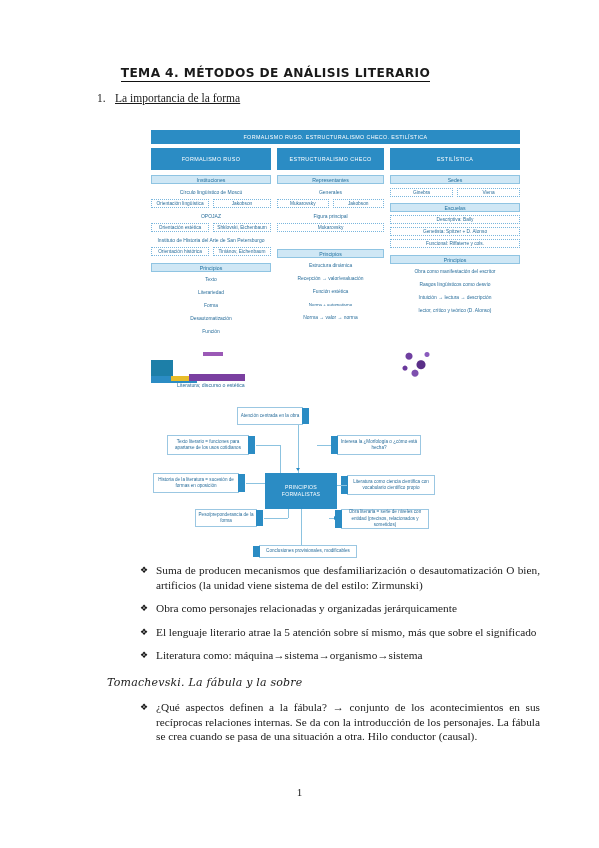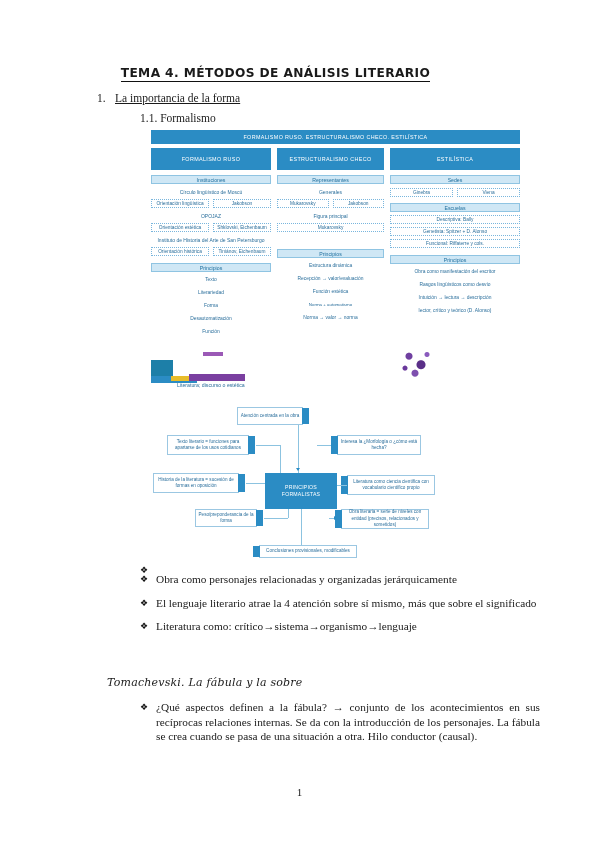--- a/index.html
+++ b/index.html
@@ -182,23 +182,20 @@
 <div class="page">
 
   <div class="doc-title">
     <span>TEMA 4. MÉTODOS DE ANÁLISIS LITERARIO</span>
   </div>
 
   <div class="h1-row">
     <span class="h1-num">1.</span><u>La importancia de la forma</u>
   </div>
 
-  <div class="h2-row">
-    <span>1.1. Formalismo</span>
-  </div>
 
   <div class="d1">
 
     <div class="d1-banner">FORMALISMO RUSO. ESTRUCTURALISMO CHECO. ESTILÍSTICA</div>
 
     <div class="d1-col c1">
       <div class="col-head">FORMALISMO RUSO</div>
       <div class="sub-bar">Instituciones</div>
 
       <div class="grp-label">Círculo lingüístico de Moscú</div>
@@ -334,32 +331,33 @@
     <div class="node" style="left:108px; top:140px; width:98px; height:13px;">
       <div class="tab l"></div>
       <span>Conclusiones provisionales, modificables</span>
     </div>
     <div class="ln v" style="left:150px; top:104px; height:36px;"></div>
   </div>
 
   <div class="bullets">
     <div class="bul">
       <span class="mk">❖</span>
+      <span>Suma de producen mecanismos que desfamiliarización o desautomatización O bien, artificios (la unidad viene sistema de del estilo: Zirmunski)</span>
     </div>
     <div class="bul">
       <span class="mk">❖</span>
       <span>Obra como personajes relacionadas y organizadas jerárquicamente</span>
     </div>
     <div class="bul">
       <span class="mk">❖</span>
-      <span>El lenguaje literario atrae la 4 atención sobre sí mismo, más que sobre el significado</span>
-    </div>
-    <div class="bul">
-      <span class="mk">❖</span>
-      <span>Literatura como: crítico→sistema→organismo→lenguaje</span>
+      <span>El lenguaje literario atrae la 5 atención sobre sí mismo, más que sobre el significado</span>
+    </div>
+    <div class="bul">
+      <span class="mk">❖</span>
+      <span>Literatura como: máquina→sistema→organismo→sistema</span>
     </div>
   </div>
 
   <div class="hand">Tomachevski. La fábula y la sobre</div>
 
   <div class="last-bullets">
     <div class="bul">
       <span class="mk">❖</span>
       <span>¿Qué aspectos definen a la fábula? → conjunto de los acontecimientos en sus recíprocas relaciones internas. Se da con la introducción de los personajes. La fábula se crea cuando se pasa de una situación a otra. Hilo conductor (causal).</span>
     </div>

